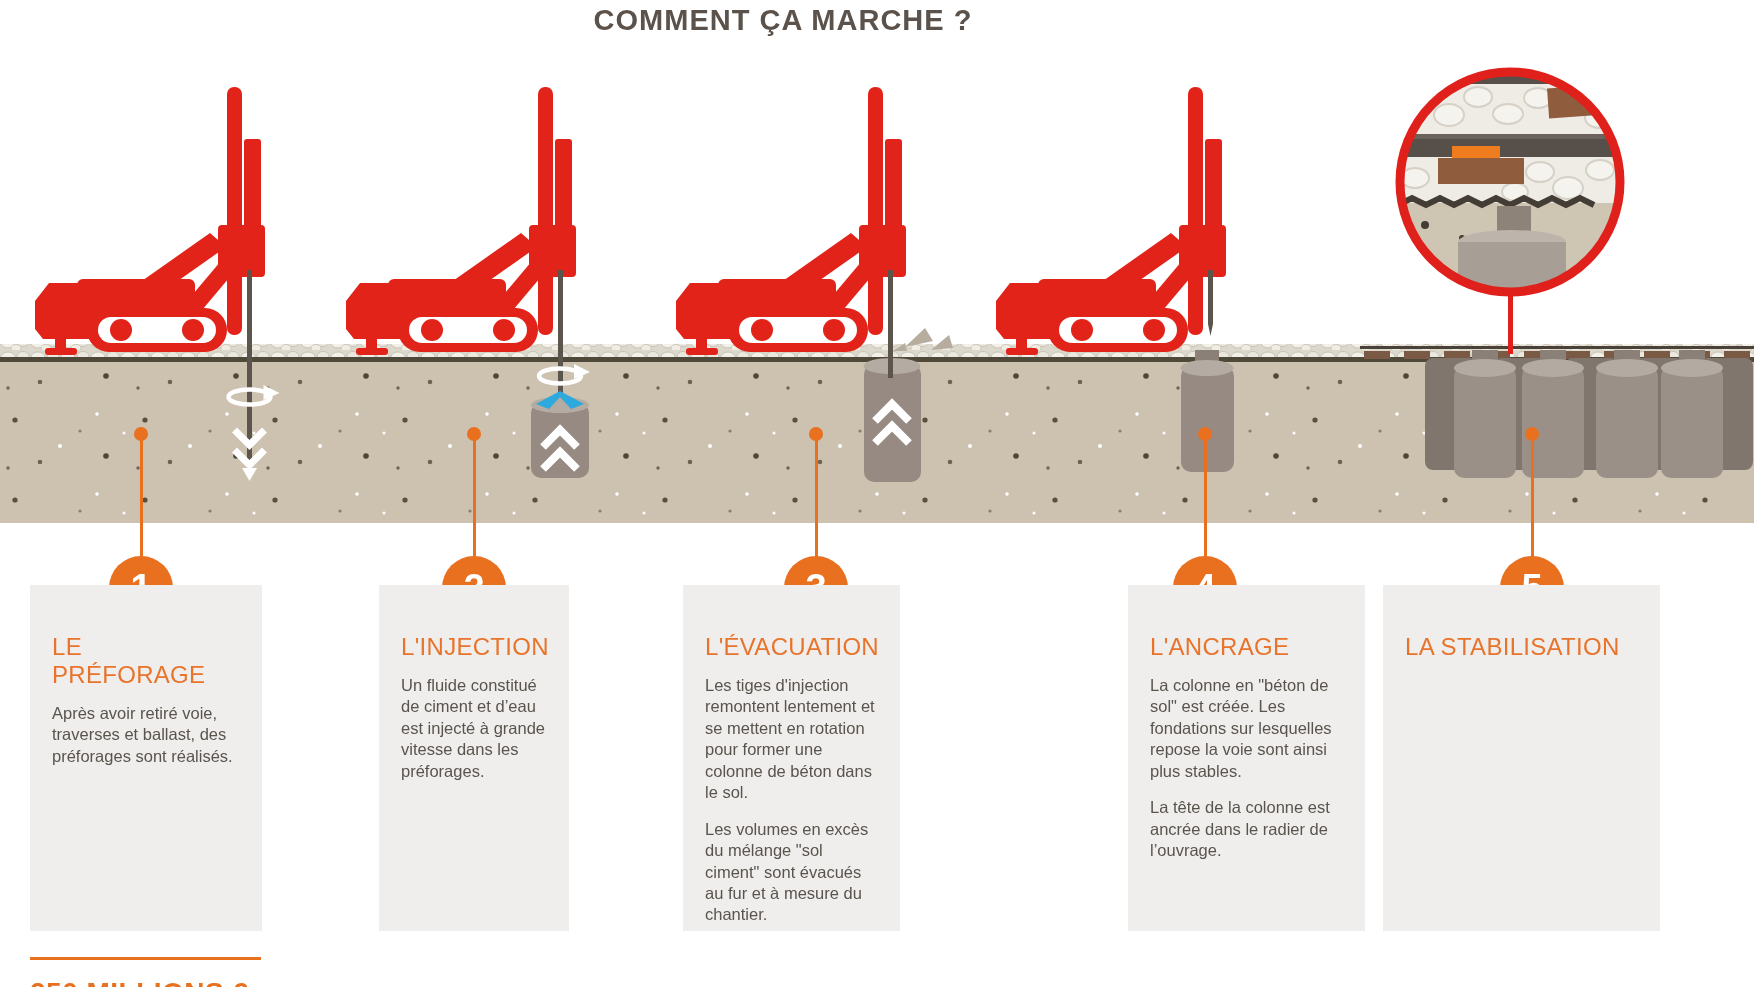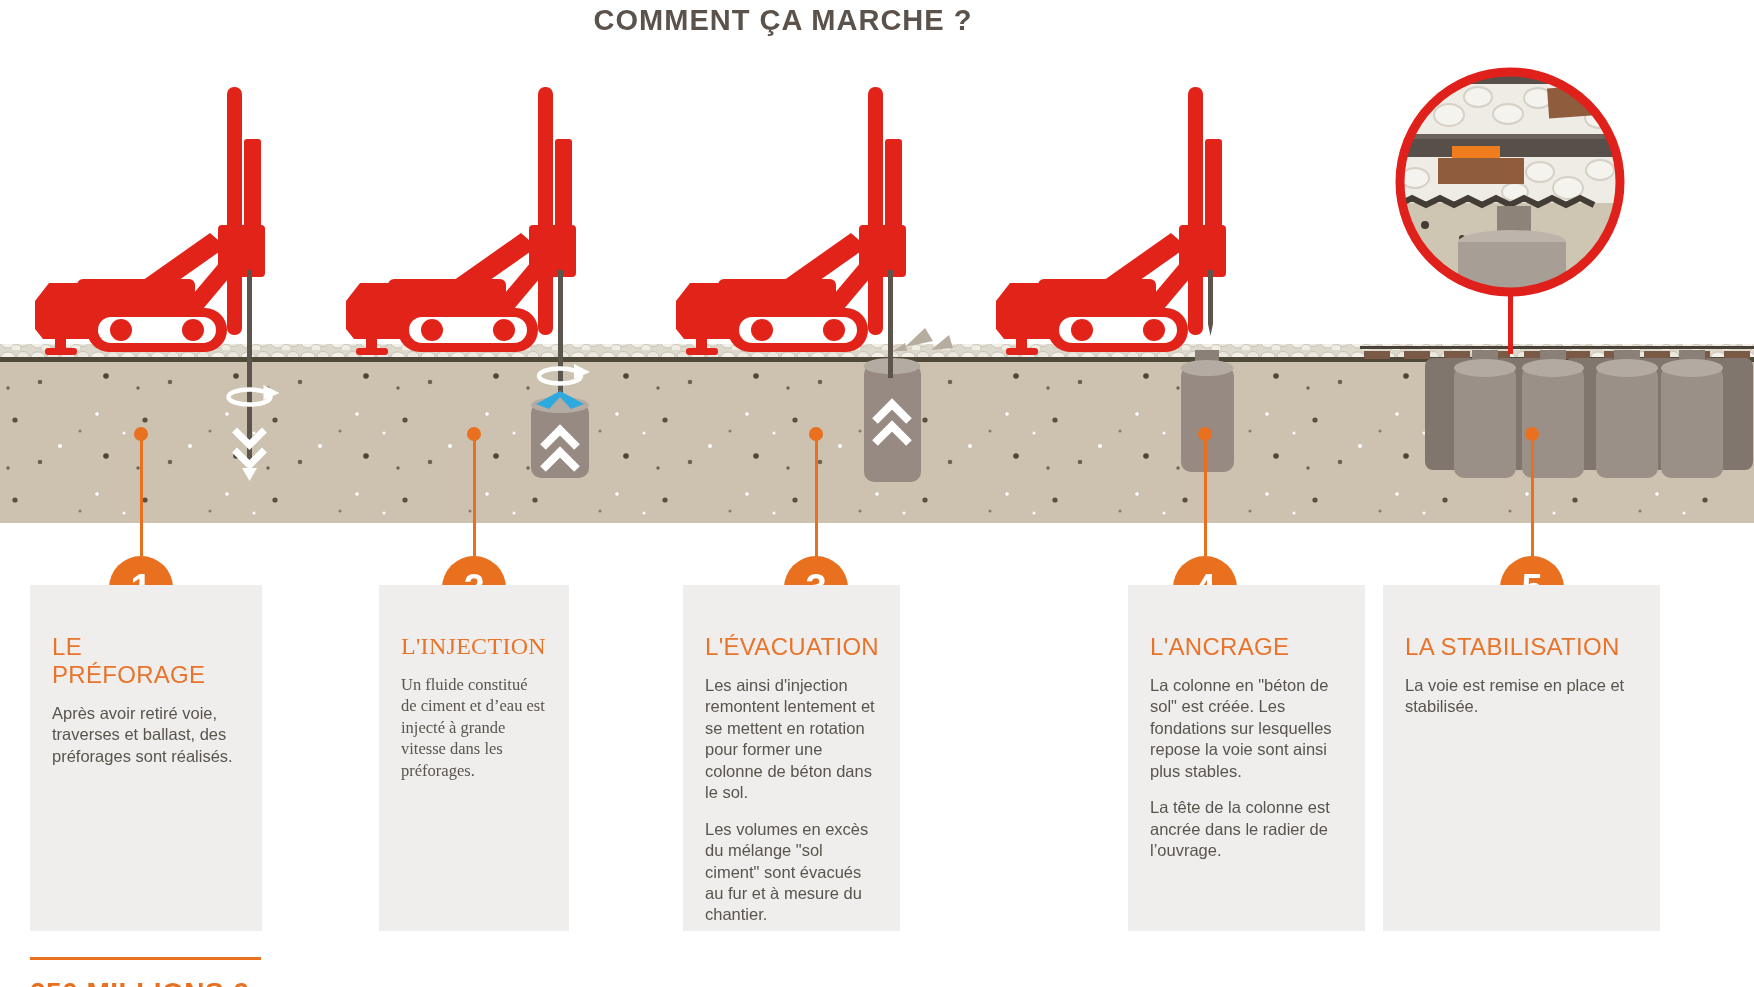--- a/index.html
+++ b/index.html
@@ -25,21 +25,21 @@
   .s4 .dot{left:1198px}.s4 .vline{left:1203.5px}.s4 .badge{left:1173px}
   .s5 .dot{left:1525px}.s5 .vline{left:1530.5px}.s5 .badge{left:1500px}
   
   .card{
     position:absolute;top:585px;height:346px;background:#efeeec;
     padding:48px 22px 0 22px;box-sizing:border-box;
   }
   .card h2{margin:0 0 14px 0;font-size:24px;font-weight:normal;color:#e8742c;letter-spacing:.3px;}
   .card p{margin:0 0 15px 0;font-size:16.5px;line-height:1.3;color:#5a544e;}
   .c1{left:30px;width:232px;}
-  .c2{left:379px;width:190px;font-family:Liberation Serif, serif;}
+  .c2{left:379px;width:190px;}
   .c3{left:683px;width:217px;}
   .c4{left:1128px;width:237px;}
   .c5{left:1383px;width:277px;}
   
   .footer-rule{position:absolute;left:30px;top:957px;width:231px;height:3px;background:#e8701f;}
   .footer-stat{
     position:absolute;left:30px;top:977px;font-size:28px;font-weight:bold;
     color:#e8701f;letter-spacing:.5px;white-space:nowrap;
   }
 </style>
@@ -264,29 +264,28 @@
   <div class="card c1">
     <h2>LE PRÉFORAGE</h2>
     <p>Après avoir retiré voie, traverses et ballast, des préforages sont réalisés.</p>
   </div>
   <div class="card c2">
     <h2>L'INJECTION</h2>
     <p>Un fluide constitué de ciment et d’eau est injecté à grande vitesse dans les préforages.</p>
   </div>
   <div class="card c3">
     <h2>L'ÉVACUATION</h2>
-    <p>Les ainsi d'injection remontent lentement et se mettent en rotation pour former une colonne de béton dans le sol.</p>
+    <p>Les tiges d'injection remontent lentement et se mettent en rotation pour former une colonne de béton dans le sol.</p>
     <p>Les volumes en excès du mélange "sol ciment" sont évacués au fur et à mesure du chantier.</p>
   </div>
   <div class="card c4">
     <h2>L'ANCRAGE</h2>
     <p>La colonne en "béton de sol" est créée. Les fondations sur lesquelles repose la voie sont ainsi plus stables.</p>
     <p>La tête de la colonne est ancrée dans le radier de l’ouvrage.</p>
   </div>
   <div class="card c5">
     <h2>LA STABILISATION</h2>
-    <p>La voie est remise en place et stabilisée.</p>
   </div>
 
   <div class="footer-rule"></div>
   <div class="footer-stat">250 MILLIONS €</div>
 
 </div>
 
 </body></html>

